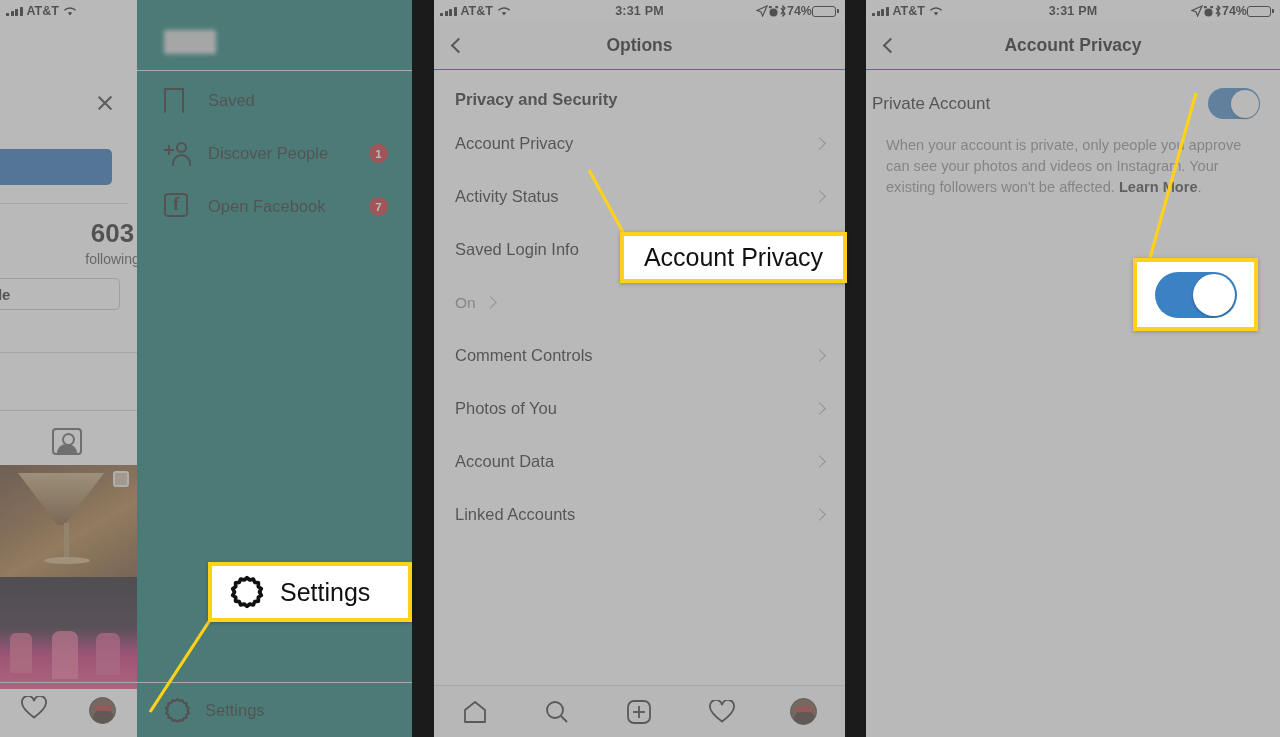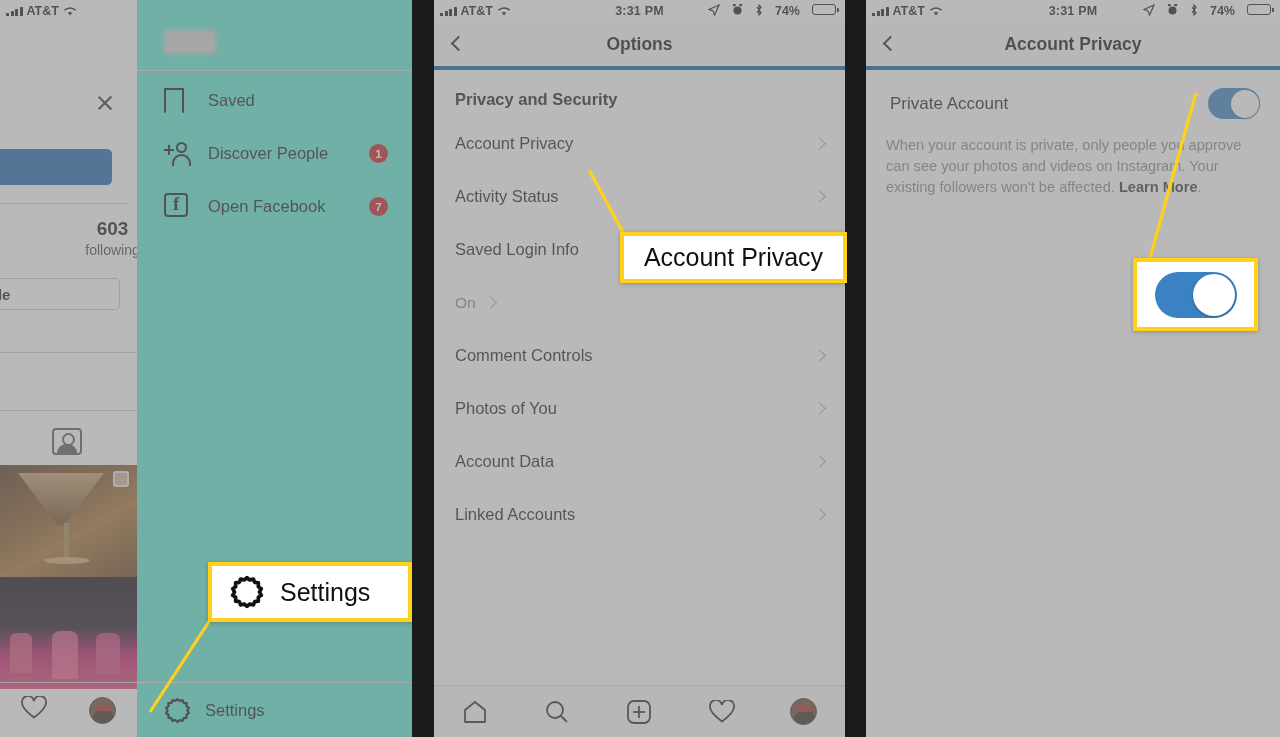--- a/index.html
+++ b/index.html
@@ -24,37 +24,37 @@
 
   
   .statusbar {
     position: relative; height: 22px; width: 100%;
     display: flex; align-items: center;
     font-size: 12.5px; font-weight: bold; color: #1a1a1a;
     padding: 0 6px;
   }
   .sb-left { display: flex; align-items: center; gap: 4px; width: 33%; }
   .sb-center { width: 34%; text-align: center; letter-spacing: .2px; }
-  .sb-right { width: 33%; display: flex; align-items: flex-start; justify-content: flex-end; gap: 12px; }
+  .sb-right { width: 33%; display: flex; align-items: center; justify-content: flex-end; gap: 0; }
   .bars { display: flex; align-items: flex-end; gap: 1.5px; height: 9px; }
   .bars i { display: block; width: 3px; background: #1a1a1a; border-radius: .5px; }
   .bars i:nth-child(1) { height: 3px; }
   .bars i:nth-child(2) { height: 5px; }
   .bars i:nth-child(3) { height: 7px; }
   .bars i:nth-child(4) { height: 9px; }
   .battery { display: flex; align-items: center; }
   .batt-body { width: 24px; height: 11px; border: 1.4px solid #1a1a1a; border-radius: 3px; padding: 1px; }
   .batt-fill { height: 100%; background: #1a1a1a; border-radius: 1px; }
   .batt-cap { width: 2px; height: 4px; background: #1a1a1a; margin-left: 1px; border-radius: 0 1px 1px 0; }
 
   
   .navbar {
     position: relative; height: 48px; width: 100%;
     display: flex; align-items: center; justify-content: center;
-    border-bottom: 4px solid #0369a1;
+    border-bottom: 1px solid #0369a1;
     background: #fafafa;
   }
   .navbar .title { font-size: 17.5px; font-weight: bold; color: #161616; }
   .nav-back {
     position: absolute; left: 14px; top: 50%; transform: translateY(-50%);
     width: 22px; height: 22px;
   }
   .chev-l { width: 11px; height: 11px; border-left: 2px solid #262626; border-bottom: 2px solid #262626;
             transform: rotate(45deg); margin: 5px 0 0 5px; }
 
@@ -110,21 +110,21 @@
   }
   .promo .close span { transform: rotate(45deg); }
   .promo .close span::after { content:""; transform: rotate(-90deg); left:0; top:0; }
   .promo .ttl { font-size: 16px; font-weight: bold; color:#1f1f1f; }
   .promo .sub { font-size: 15px; color:#2a2a2a; margin-top: 8px; }
   .promo .cta {
     margin-top: 14px; height: 36px; border-radius: 5px; background:#1f69b0;
   }
   .stats { position:absolute; left:-120px; top:218px; width: 310px; display:flex; gap:0; }
   .stats .s { flex:1; text-align:center; }
-  .stats .n { font-size: 19px; font-weight: bold; color:#1c1c1c; }
+  .stats .n { font-size: 26px; font-weight: bold; color:#1c1c1c; }
   .stats .c { font-size: 14px; color:#4a4a4a; margin-top:2px; }
   .editbtn {
     position:absolute; left:-130px; top:278px; width: 250px; height: 32px;
     border:1px solid #c6c6c6; border-radius:5px;
     display:flex; align-items:center; justify-content:center;
     font-size:15px; font-weight:bold; color:#1d1d1d;
   }
   .p1-div { position:absolute; left:0; right:0; height:1px; background:#d0d0d0; }
   .chev-down { position:absolute; right: 18px; top: 382px; width: 13px; height: 13px;
      border-right: 2px solid #6e6e6e; border-bottom: 2px solid #6e6e6e; transform: rotate(45deg); }
@@ -144,21 +144,21 @@
   .cell.photo1 .mult { position:absolute; right:8px; top:6px; width:16px; height:16px;
      border:2px solid #e9e9e9; border-radius:3px; background:rgba(255,255,255,.55); }
   .cell.photo2 { background: linear-gradient(180deg,#15121a 0%,#2b1a2c 45%,#c2216b 70%,#e3487e 100%); }
   .cell.photo2 .l1 { position:absolute; left:10px; bottom:16px; width:22px; height:40px; background:#e0577f; opacity:.8; border-radius:6px 6px 0 0;}
   .cell.photo2 .l2 { position:absolute; left:52px; bottom:10px; width:26px; height:48px; background:#f06a95; opacity:.75; border-radius:8px 8px 0 0;}
   .cell.photo2 .l3 { position:absolute; left:96px; bottom:14px; width:24px; height:42px; background:#d94c8a; opacity:.8; border-radius:7px 7px 0 0;}
   .p1-tabbar { position:absolute; bottom:0; left:0; width:137px; height:55px;
      border-top:1px solid #d9d9d9; display:flex; align-items:center; justify-content:space-around; }
 
   
-  .sidemenu { position:absolute; left:137px; top:0; right:0; bottom:0; background:#5eead4; }
+  .sidemenu { position:absolute; left:137px; top:0; right:0; bottom:0; background:#0f766e; }
   .redact { position:absolute; left:27px; top:30px; width: 52px; height: 24px;
      background:#d6d6d6; filter: blur(2.2px); border-radius:2px; }
   .menu-divider { position:absolute; left:0; right:0; top:70px; height:1px; background:#dedede; }
   .mrow { position:relative; display:flex; align-items:center; height:53px; padding-left:27px; padding-right:24px; }
   .mrow .mi { width: 30px; height: 28px; position:relative; flex:0 0 auto; }
   .mrow .mlbl { font-size:16.5px; color:#1e1e1e; margin-left:14px; flex:1; }
   .mbadge { min-width:19px; height:19px; border-radius:50%; background:#c8232c; color:#fff;
      font-size:11.5px; font-weight:bold; display:flex; align-items:center; justify-content:center; }
   
   .ic-bookmark { width:20px; height:26px; border:2.2px solid #1e1e1e; border-bottom:none;
@@ -181,21 +181,21 @@
     position:absolute; left:0; right:0; bottom:0; height:55px;
     display:flex; align-items:center; padding-left:27px; border-top:1px solid #dedede;
   }
   .settings-row .slbl { font-size:16.5px; color:#1e1e1e; margin-left:14px; }
 
   
   .gear { position:relative; width:27px; height:27px; flex:0 0 auto; }
   .gear svg { display:block; }
 
   
-  .priv-row { display:flex; align-items:center; justify-content:space-between; padding: 18px 20px 4px 24px; }
+  .priv-row { display:flex; align-items:center; justify-content:space-between; padding: 18px 20px 4px 6px; }
   .priv-row .plbl { font-size:17px; color:#1d1d1d; }
   .toggle-on { width:52px; height:31px; border-radius:16px; background:#3b82c4; position:relative; }
   .toggle-on .knob { position:absolute; right:1.5px; top:1.5px; width:28px; height:28px;
      border-radius:50%; background:#fff; box-shadow:0 1px 2px rgba(0,0,0,.3); }
   .priv-desc { padding: 12px 20px 0 20px; font-size:14.6px; line-height:1.45; color:#8b8b8b; }
   .priv-desc b { color:#3a3a3a; }
 
   
   .callout {
     position:absolute; background:#fff; border:4px solid #ffd11a;

